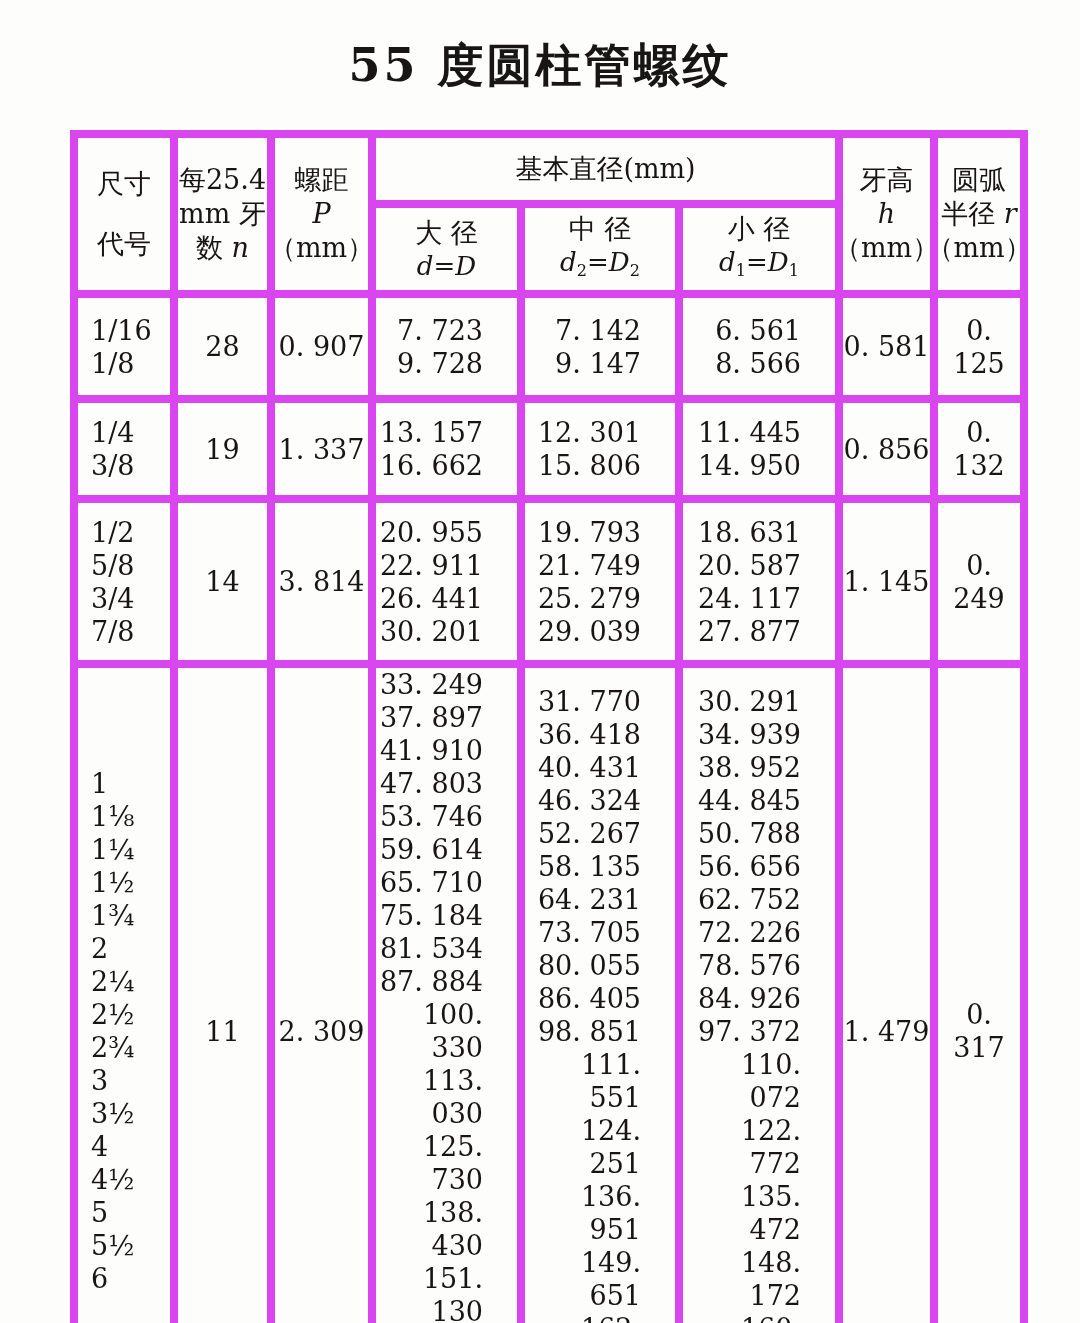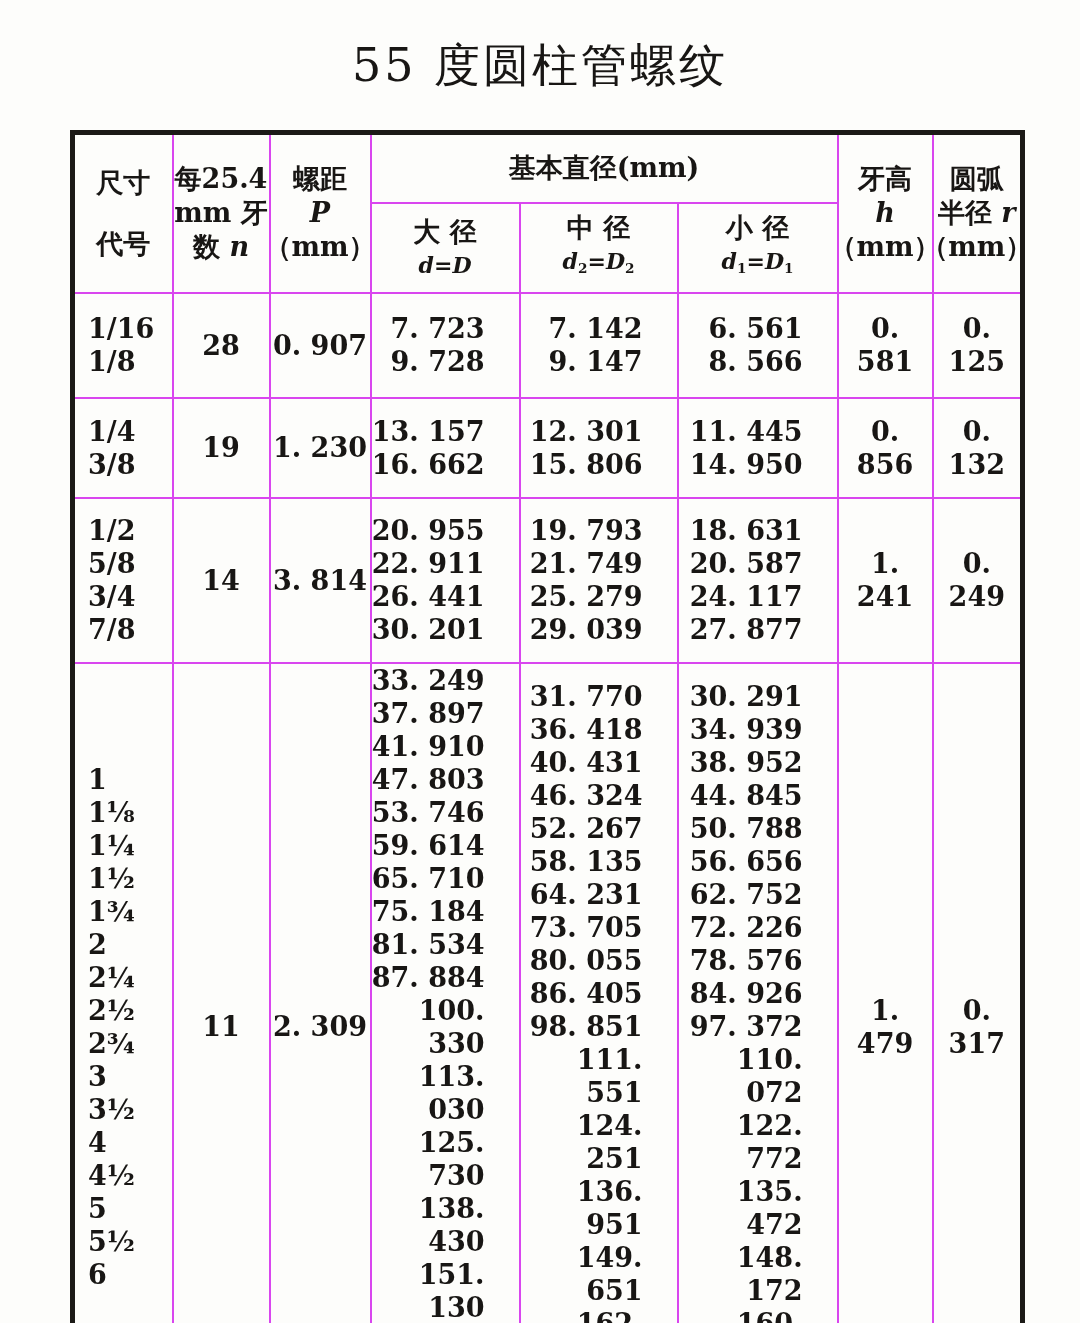--- a/index.html
+++ b/index.html
@@ -16,34 +16,34 @@
     width: 1080px;
     height: 1323px;
     overflow: hidden;
   }
   .title {
     margin: 0;
     padding-top: 40px;
     height: 62px;
     text-align: center;
     font-size: 46px;
-    font-weight: 400;
+    font-weight: 700;
     letter-spacing: 3px;
     line-height: 1.1;
   }
   table.thread-table {
     border-collapse: collapse;
     table-layout: fixed;
     width: 948px;
     margin: 28px 0 0 70px;
     border: 5px solid #1c1a17;
   }
   .thread-table th, .thread-table td {
-    border: 2px solid #d946ef;
-    font-weight: bold;
+    border: 8px solid #d946ef;
+    font-weight: normal;
     padding: 0;
     vertical-align: middle;
   }
   
   col.c1 { width: 100px; }
   col.c2 { width: 97px; }
   col.c3 { width: 101px; }
   col.c4 { width: 149px; }
   col.c5 { width: 158px; }
   col.c6 { width: 160px; }
@@ -55,21 +55,21 @@
   tr.hdr-sub { height: 90px; }
 
   .stack {
     display: flex;
     flex-direction: column;
     align-items: center;
     justify-content: center;
     height: 148px;
   }
   .stack.spread { justify-content: space-evenly; }
-  .formula { font-size: 22px; line-height: 32px; }
+  .formula { font-size: 26px; line-height: 32px; }
   .it { font-style: italic; }
   sub { font-size: 0.62em; vertical-align: -0.28em; letter-spacing: 0; }
 
   
   tr.gr1 { height: 105px; }
   tr.gr2 { height: 100px; }
   tr.gr3 { height: 165px; }
   tr.gr4 { height: 539px; }
 
   td { font-size: 27px; line-height: 33px; }
@@ -162,21 +162,21 @@
 9. 147</td>
         <td class="num-col minor-col multi">6. 561
 8. 566</td>
         <td class="ctr">0. 581</td>
         <td class="ctr">0. 125</td>
       </tr>
       <tr class="gr2">
         <td class="size-col multi">1/4
 3/8</td>
         <td class="ctr">19</td>
-        <td class="ctr">1. 230</td>
+        <td class="ctr">1. 337</td>
         <td class="num-col multi">13. 157
 16. 662</td>
         <td class="num-col multi">12. 301
 15. 806</td>
         <td class="num-col minor-col multi">11. 445
 14. 950</td>
         <td class="ctr">0. 856</td>
         <td class="ctr">0. 132</td>
       </tr>
       <tr class="gr3">
@@ -191,21 +191,21 @@
 26. 441
 30. 201</td>
         <td class="num-col multi">19. 793
 21. 749
 25. 279
 29. 039</td>
         <td class="num-col minor-col multi">18. 631
 20. 587
 24. 117
 27. 877</td>
-        <td class="ctr">1. 241</td>
+        <td class="ctr">1. 145</td>
         <td class="ctr">0. 249</td>
       </tr>
       <tr class="gr4">
         <td class="size-col multi">1
 1⅛
 1¼
 1½
 1¾
 2
 2¼

